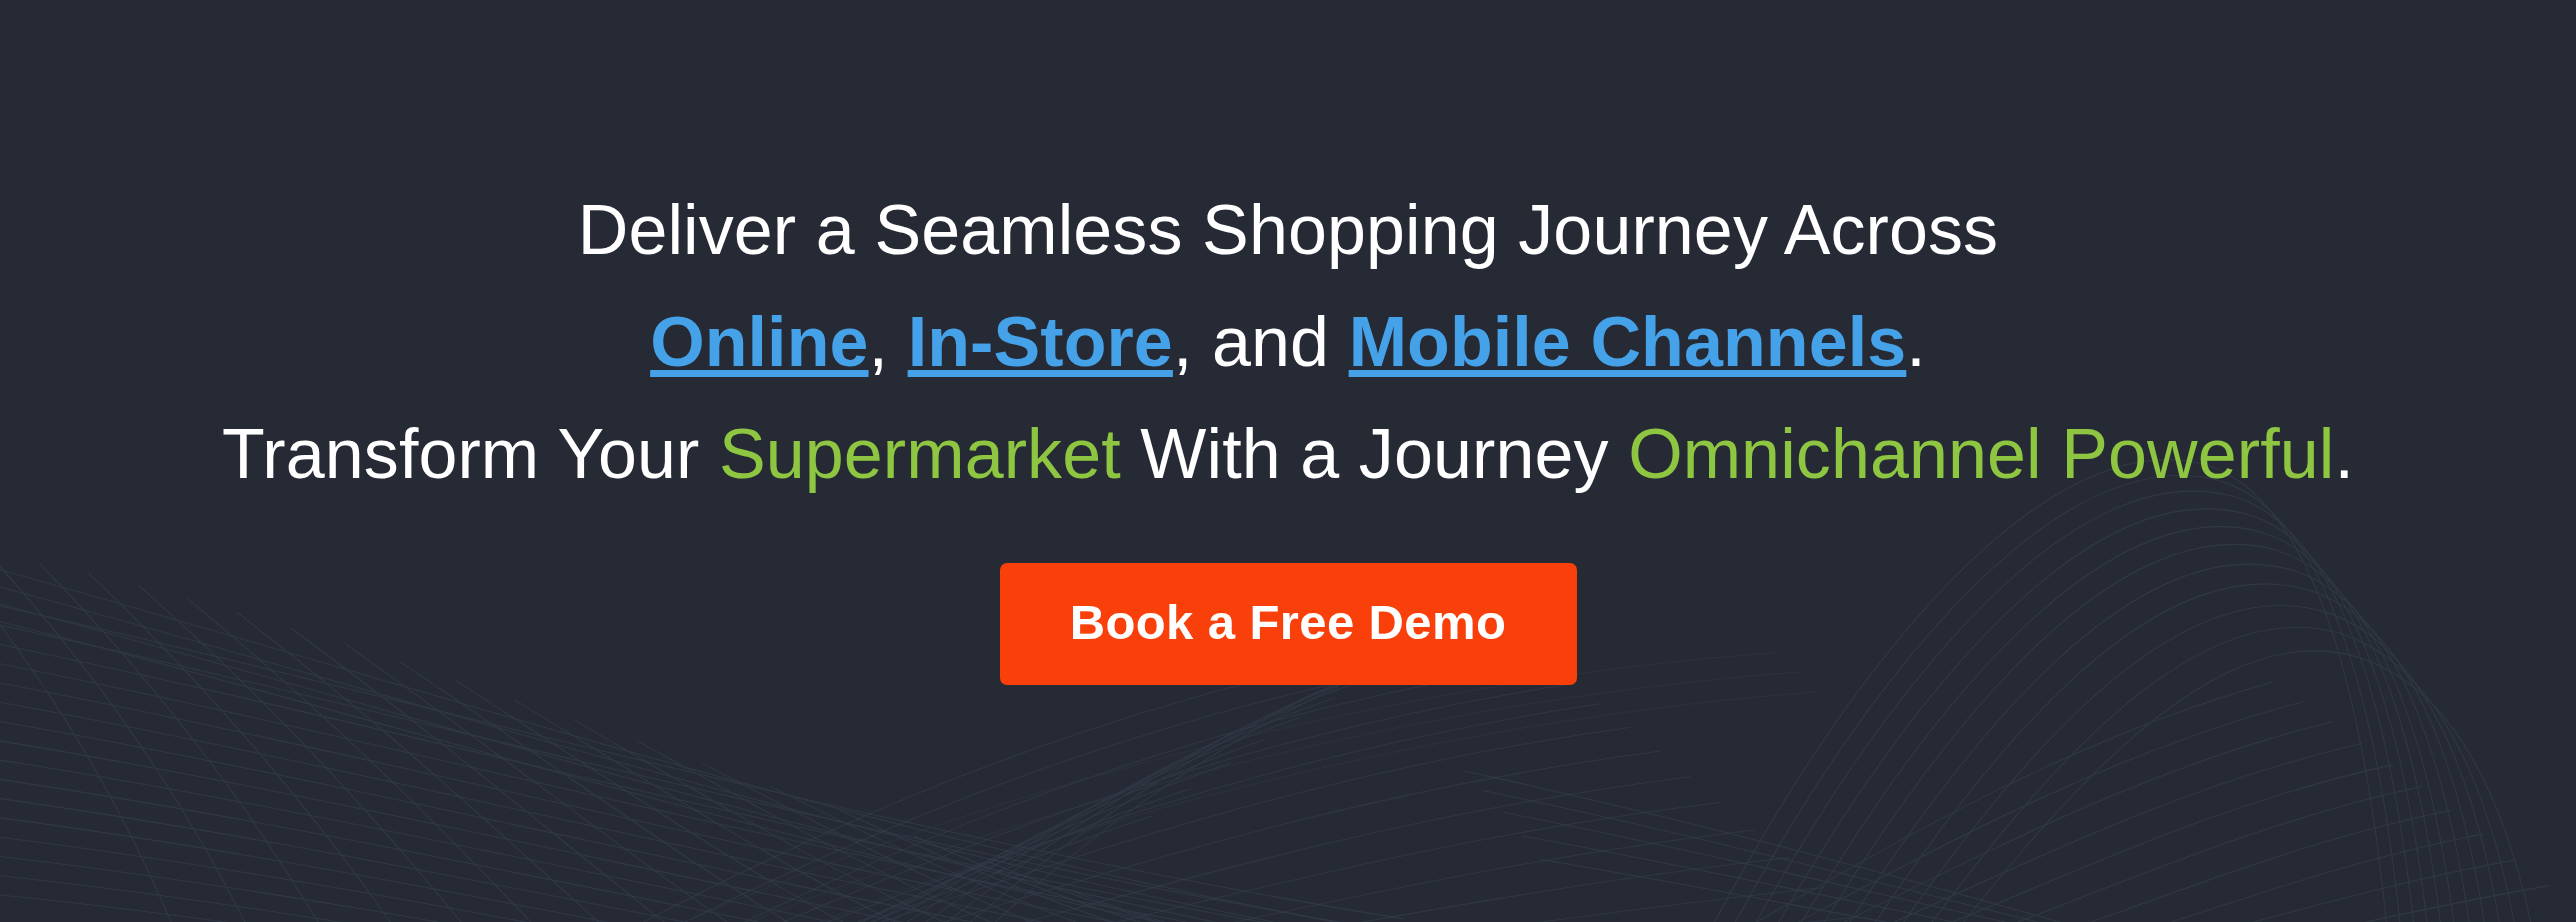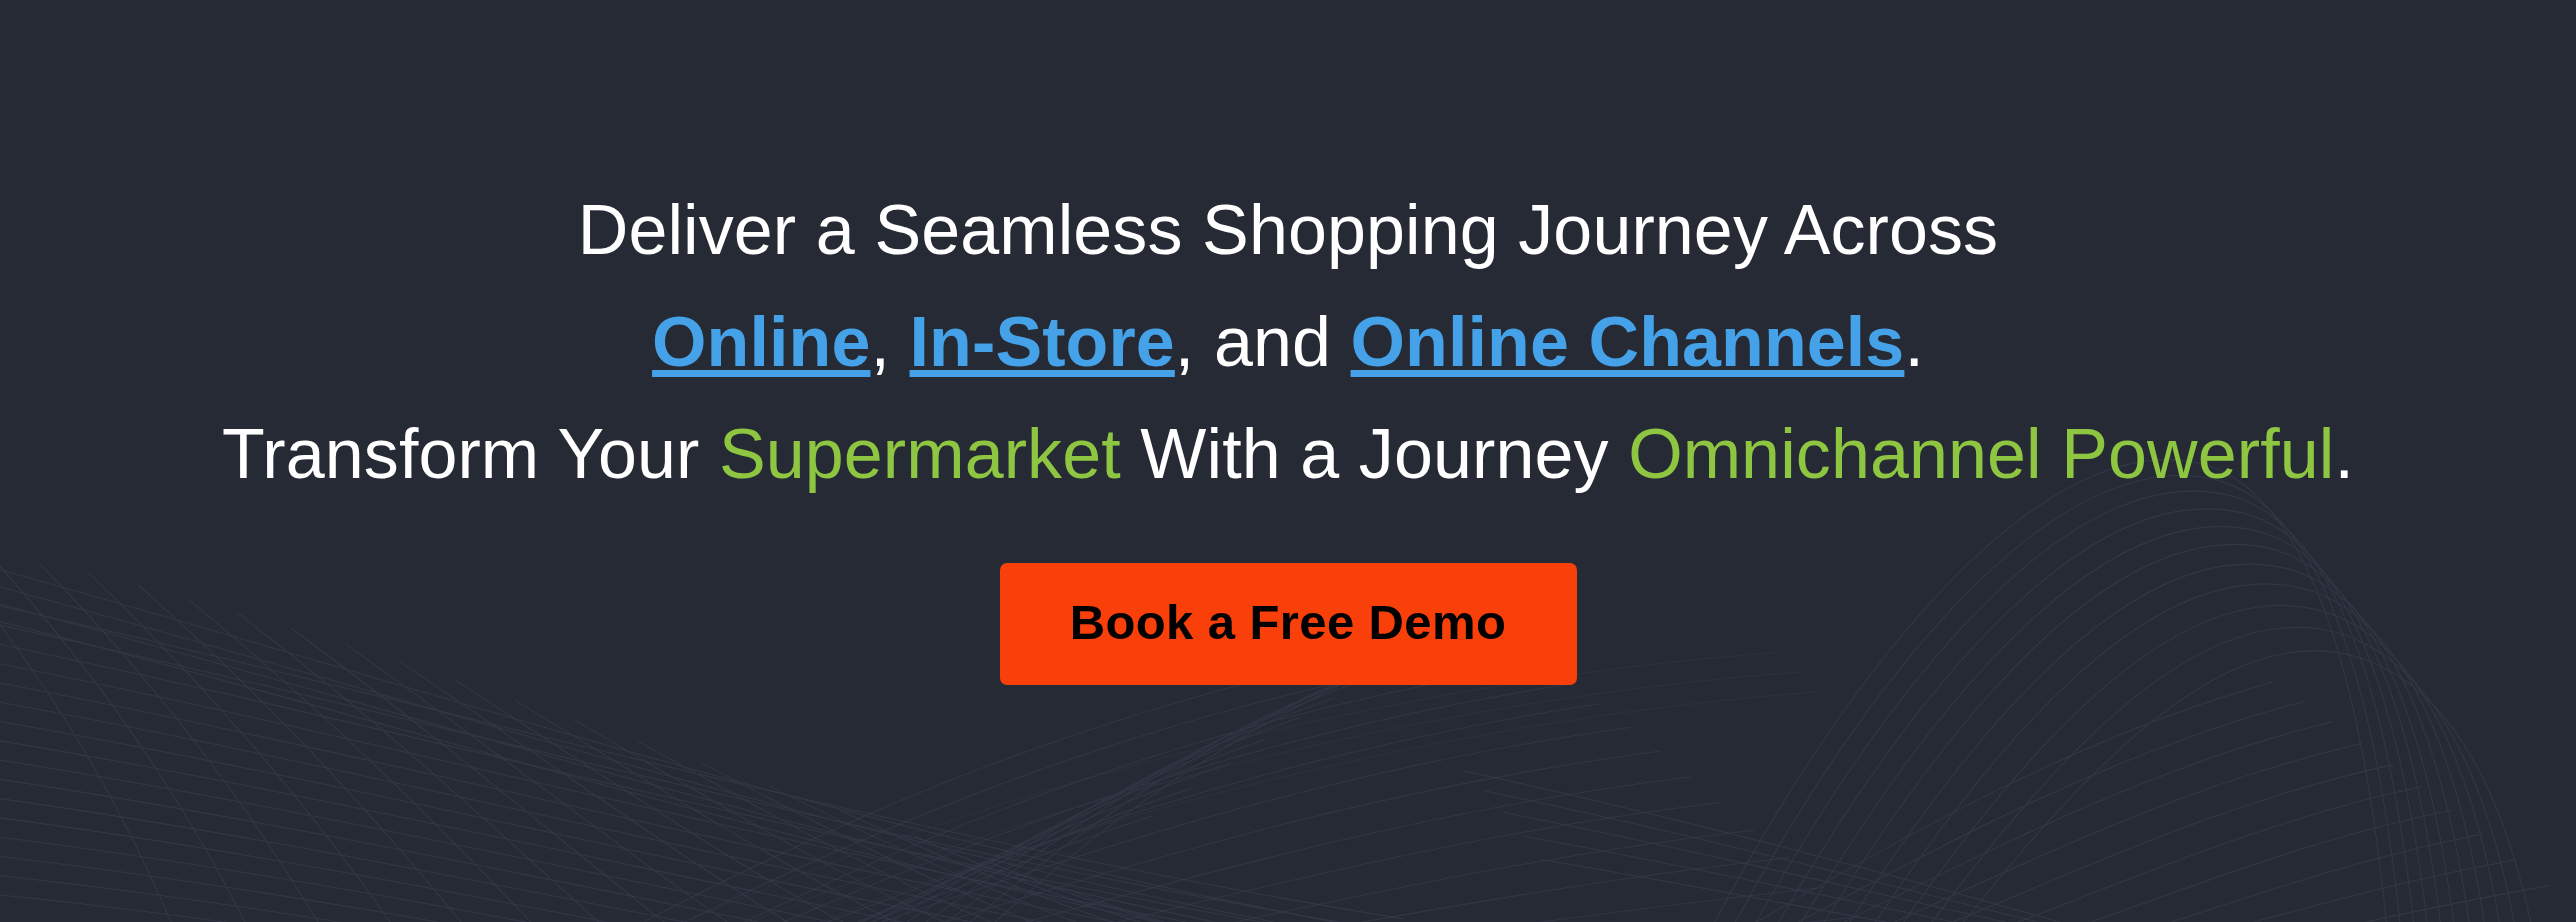--- a/index.html
+++ b/index.html
@@ -69,21 +69,21 @@
     width:100%;
   }
 
   .cta-button {
     display:inline-flex;
     align-items:center;
     justify-content:center;
     width:577px;
     height:122px;
     background:#f9400b;
-    color:#000000;
+    color:#ffffff;
     border:none;
     border-radius:7px;
     font-family:"Liberation Sans Narrow","Liberation Sans", sans-serif;
     font-size:49px;
     font-weight:700;
     letter-spacing:0.4px;
     cursor:pointer;
     text-decoration:none;
     line-height:1;
     padding:0 0 4px 0;
@@ -215,21 +215,21 @@
     </svg>
   </div>
 
   <div class="content">
 
     <h2 class="headline line-1">
       <span>Deliver a Seamless Shopping Journey Across</span>
     </h2>
 
     <h2 class="headline line-2">
-      <span class="hl-blue">Online</span><span class="hl-plain">, </span><span class="hl-blue">In-Store</span><span class="hl-plain">, and </span><span class="hl-blue">Online Channels</span><span class="hl-plain">.</span>
+      <span class="hl-blue">Online</span><span class="hl-plain">, </span><span class="hl-blue">In-Store</span><span class="hl-plain">, and </span><span class="hl-blue">Mobile Channels</span><span class="hl-plain">.</span>
     </h2>
 
     <h2 class="headline line-3">
       <span class="hl-plain">Transform Your </span><span class="hl-green">Supermarket</span><span class="hl-plain"> With a Journey </span><span class="hl-green">Omnichannel Powerful</span><span class="hl-plain">.</span>
     </h2>
 
     <div class="cta-wrap">
       <a href="#" class="cta-button">Book a Free Demo</a>
     </div>
 

